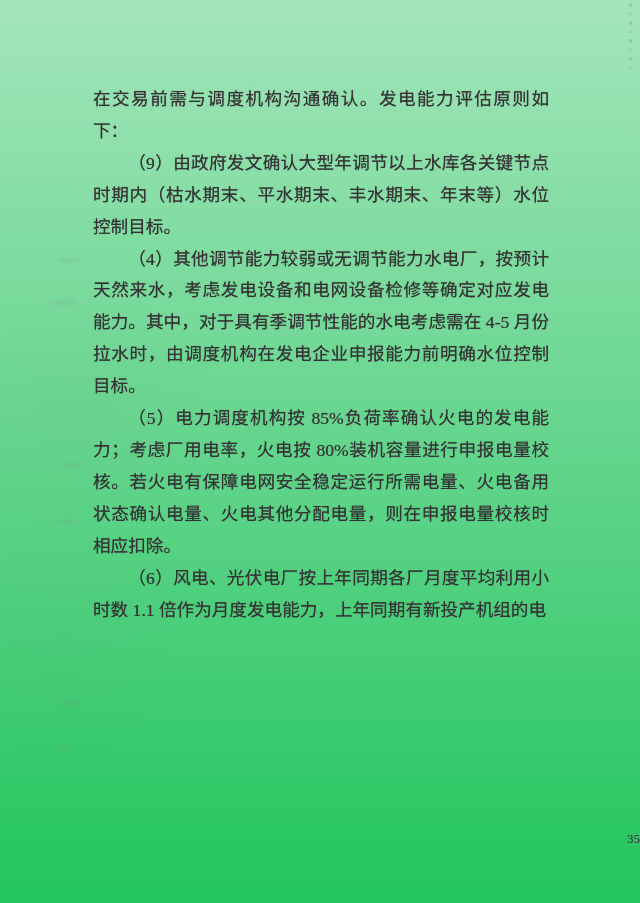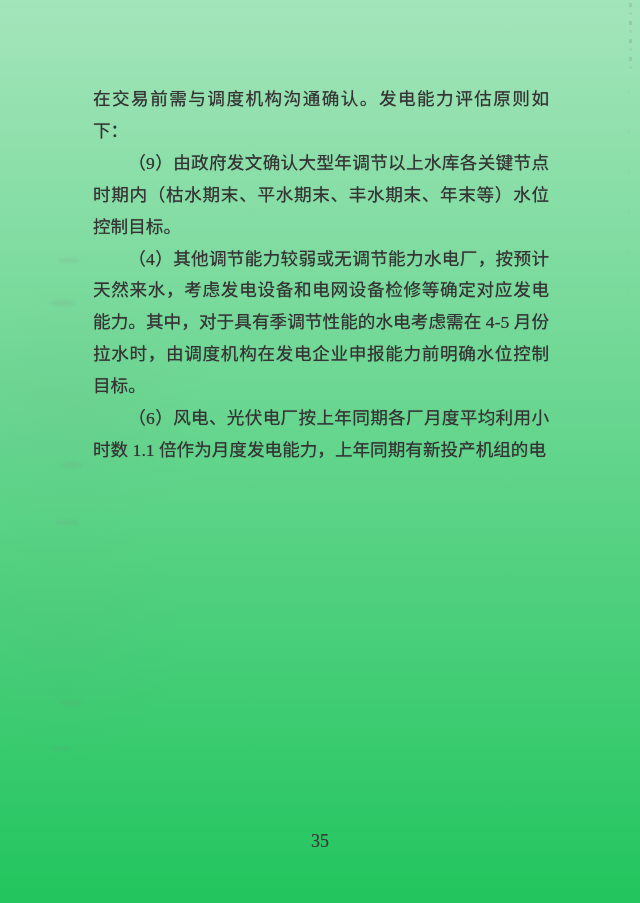--- a/index.html
+++ b/index.html
@@ -43,22 +43,22 @@
     padding: 0;
   }
   .content p.indent {
     text-indent: 2em;
   }
   .page-number {
     position: absolute;
     top: 831px;
     left: 0;
     width: 100%;
-    text-align: center;
-    font-size: 18px;
+    text-align: right;
+    font-size: 13px;
     color: #3c3c3c;
     font-family: "Liberation Serif", serif;
     text-shadow: 0 0 0.5px rgba(60,60,60,0.6);
   }
   
   .artifact {
     position: absolute;
     pointer-events: none;
   }
   .artifact-topright {
@@ -112,18 +112,19 @@
   <div class="smudge smudge-2"></div>
   <div class="smudge smudge-3"></div>
   <div class="smudge smudge-4"></div>
   <div class="smudge smudge-5"></div>
   <div class="smudge smudge-6"></div>
 
   <main class="content">
     <p>在交易前需与调度机构沟通确认。发电能力评估原则如下：</p>
     <p class="indent">（9）由政府发文确认大型年调节以上水库各关键节点时期内（枯水期末、平水期末、丰水期末、年末等）水位控制目标。</p>
     <p class="indent">（4）其他调节能力较弱或无调节能力水电厂，按预计天然来水，考虑发电设备和电网设备检修等确定对应发电能力。其中，对于具有季调节性能的水电考虑需在 4-5 月份拉水时，由调度机构在发电企业申报能力前明确水位控制目标。</p>
+    <p class="indent">（5）电力调度机构按 85%负荷率确认火电的发电能力；考虑厂用电率，火电按 80%装机容量进行申报电量校核。若火电有保障电网安全稳定运行所需电量、火电备用状态确认电量、火电其他分配电量，则在申报电量校核时相应扣除。</p>
     <p class="indent">（6）风电、光伏电厂按上年同期各厂月度平均利用小时数 1.1 倍作为月度发电能力，上年同期有新投产机组的电</p>
   </main>
 
   <div class="page-number">35</div>
 
 </div>
 
 </body></html>

